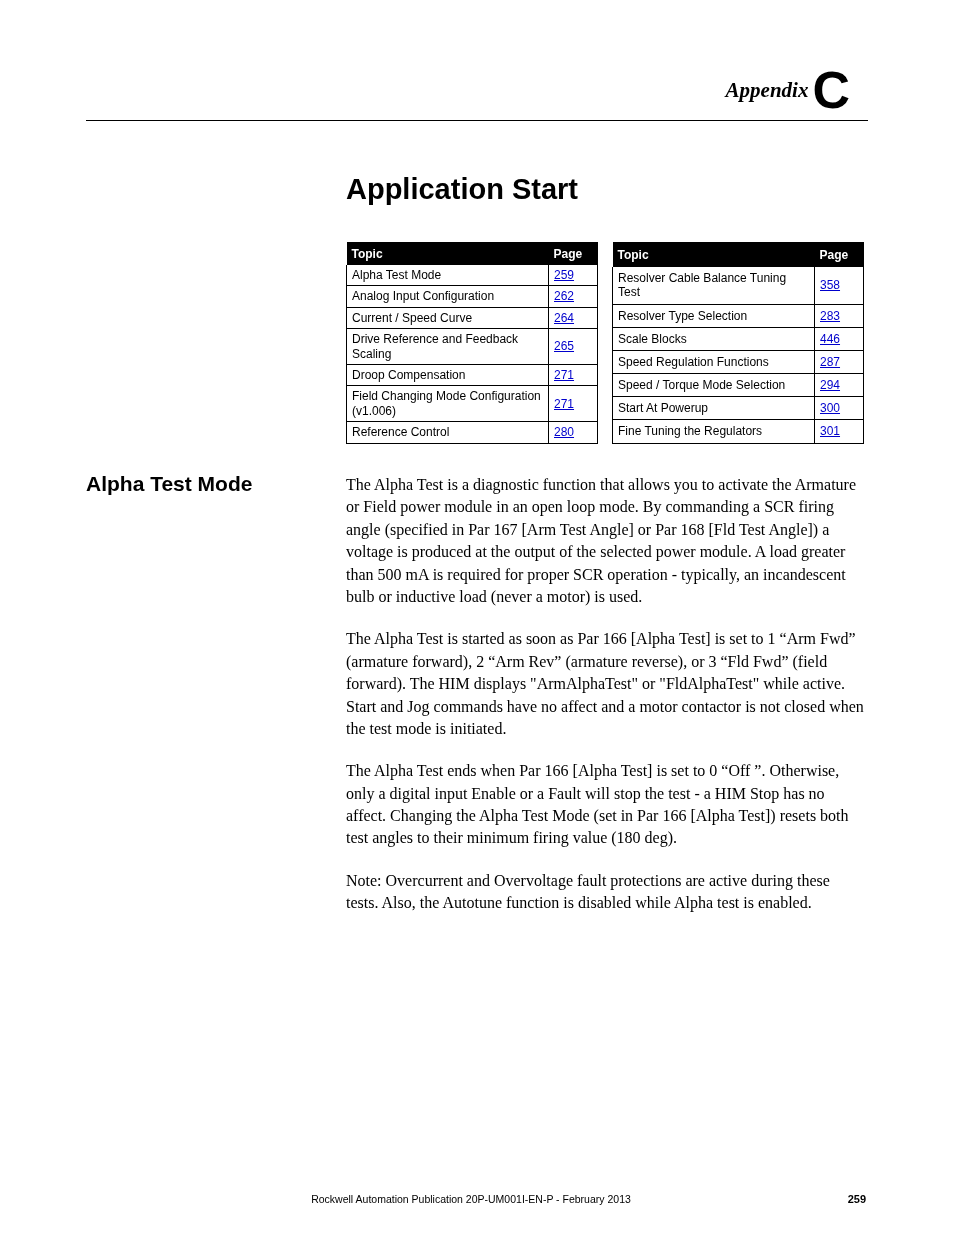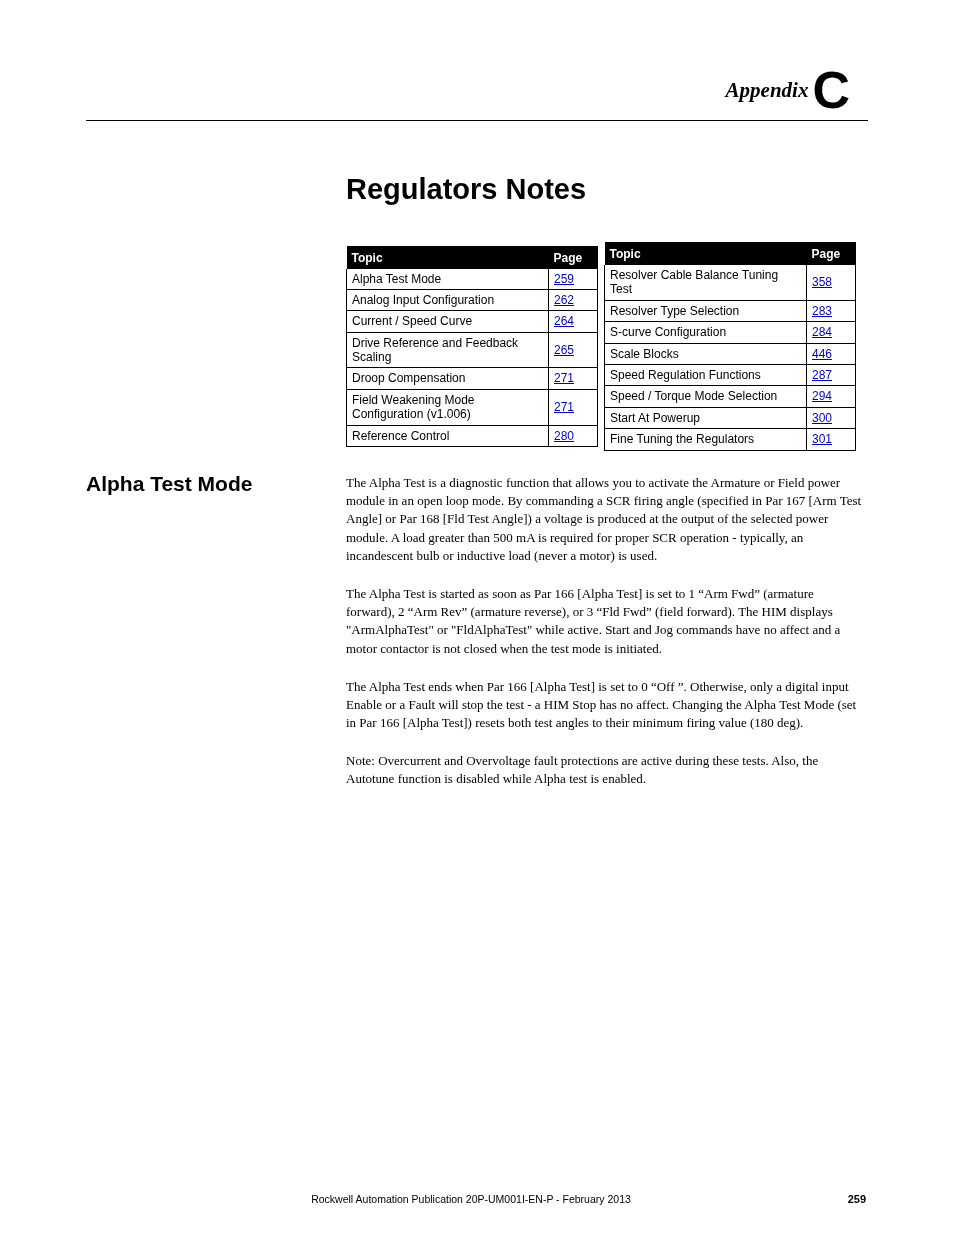--- a/index.html
+++ b/index.html
@@ -50,22 +50,21 @@
     left: 346px;
     font-family: Arial, Helvetica, sans-serif;
     font-weight: 800;
     font-size: 29px;
   }
   .toc-wrap {
     position: absolute;
     top: 242px;
     left: 346px;
     display: flex;
-    gap: 6px;
-    align-items: center;
+    gap: 14px;
   }
   table.toc {
     border-collapse: collapse;
     font-family: Arial, Helvetica, sans-serif;
     font-size: 12px;
     width: 252px;
   }
   table.toc th {
     background: #000;
     color: #fff;
@@ -105,21 +104,21 @@
     font-family: Arial, Helvetica, sans-serif;
     font-weight: 800;
     font-size: 21px;
   }
   .body-col {
     position: absolute;
     top: 474px;
     left: 346px;
     width: 518px;
     font-family: Georgia, 'Times New Roman', serif;
-    font-size: 13px;
+    font-size: 16px;
     line-height: 1.4;
   }
   .body-col p {
     margin: 0 0 20px 0;
   }
   .footer {
     position: absolute;
     bottom: 30px;
     left: 0;
     right: 12px;
@@ -140,21 +139,21 @@
 <body>
 
 <div class="page">
 
   <div class="header-right">
     <span>Appendix</span>
     <span class="big-c">C</span>
   </div>
   <div class="header-rule"></div>
 
-  <div class="title">Regulators Notes</div>
+  <div class="title">Application Start</div>
 
   <div class="toc-wrap">
     <table class="toc">
       <tbody>
           <tr>
         <th>Topic</th>
         <th class="page-h">Page</th>
       </tr>
       <tr>
             <td class="topic-c">Alpha Test Mode</td>
@@ -170,21 +169,21 @@
           </tr>
       <tr>
             <td class="topic-c">Drive Reference and Feedback Scaling</td>
             <td class="page-c"><span class="page-link">265</span></td>
           </tr>
       <tr>
             <td class="topic-c">Droop Compensation</td>
             <td class="page-c"><span class="page-link">271</span></td>
           </tr>
       <tr>
-            <td class="topic-c">Field Weakening Mode Configuration (v1.006)</td>
+            <td class="topic-c">Field Changing Mode Configuration (v1.006)</td>
             <td class="page-c"><span class="page-link">271</span></td>
           </tr>
       <tr>
             <td class="topic-c">Reference Control</td>
             <td class="page-c"><span class="page-link">280</span></td>
           </tr>
     </tbody>
       </table>
 
     <table class="toc">
@@ -195,24 +194,20 @@
       </tr>
       <tr>
             <td class="topic-c">Resolver Cable Balance Tuning Test</td>
             <td class="page-c"><span class="page-link">358</span></td>
           </tr>
       <tr>
             <td class="topic-c">Resolver Type Selection</td>
             <td class="page-c"><span class="page-link">283</span></td>
           </tr>
       <tr>
-            <td class="topic-c">S-curve Configuration</td>
-            <td class="page-c"><span class="page-link">284</span></td>
-          </tr>
-      <tr>
             <td class="topic-c">Scale Blocks</td>
             <td class="page-c"><span class="page-link">446</span></td>
           </tr>
       <tr>
             <td class="topic-c">Speed Regulation Functions</td>
             <td class="page-c"><span class="page-link">287</span></td>
           </tr>
       <tr>
             <td class="topic-c">Speed / Torque Mode Selection</td>
             <td class="page-c"><span class="page-link">294</span></td>

